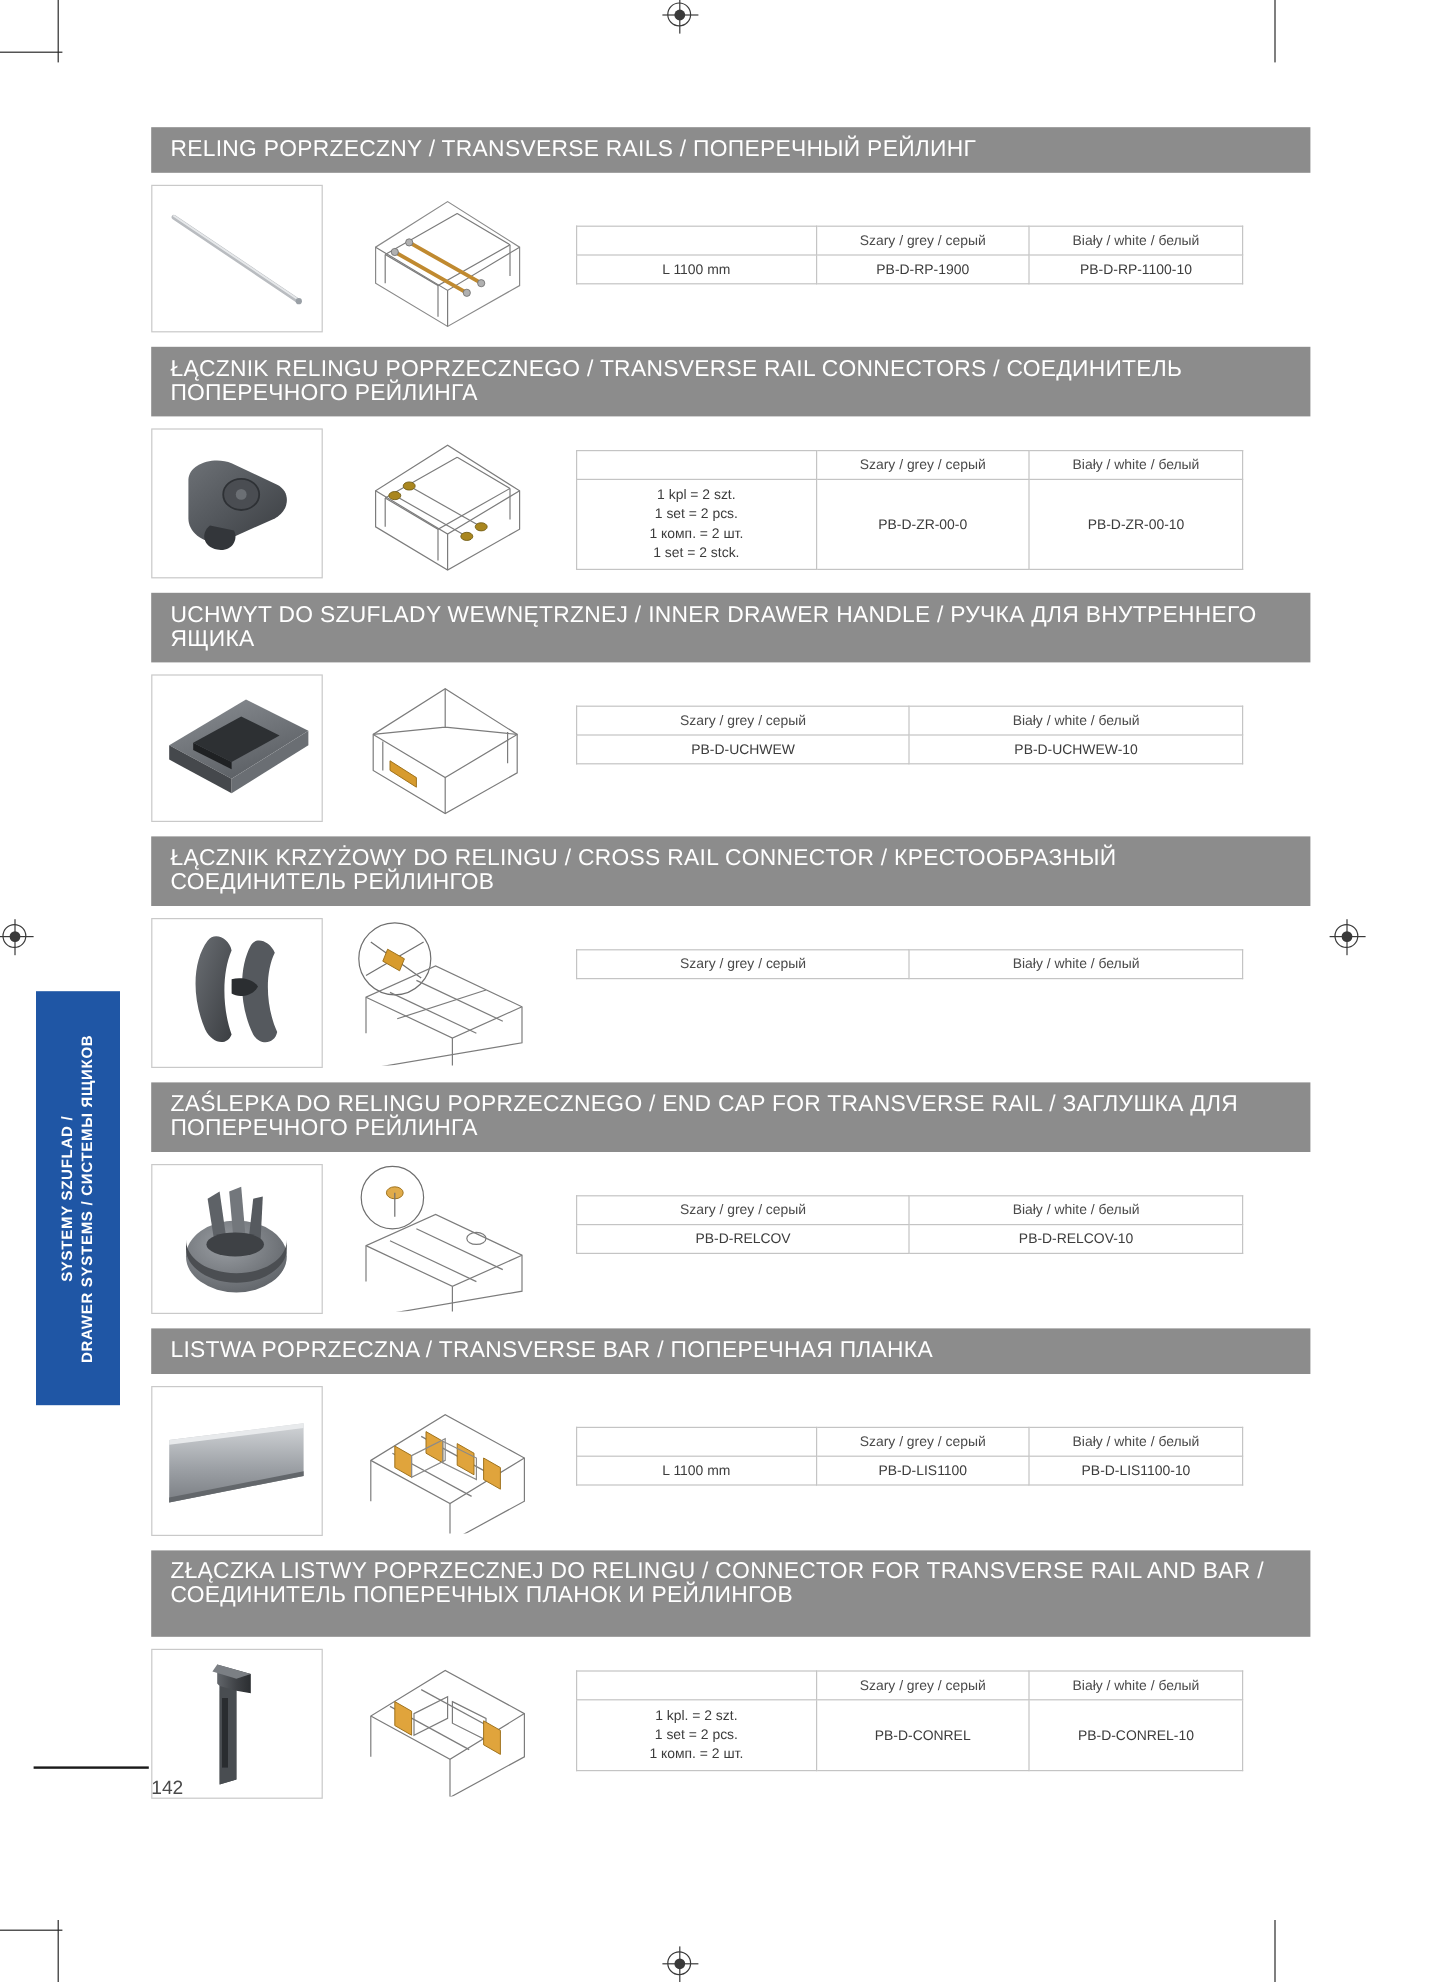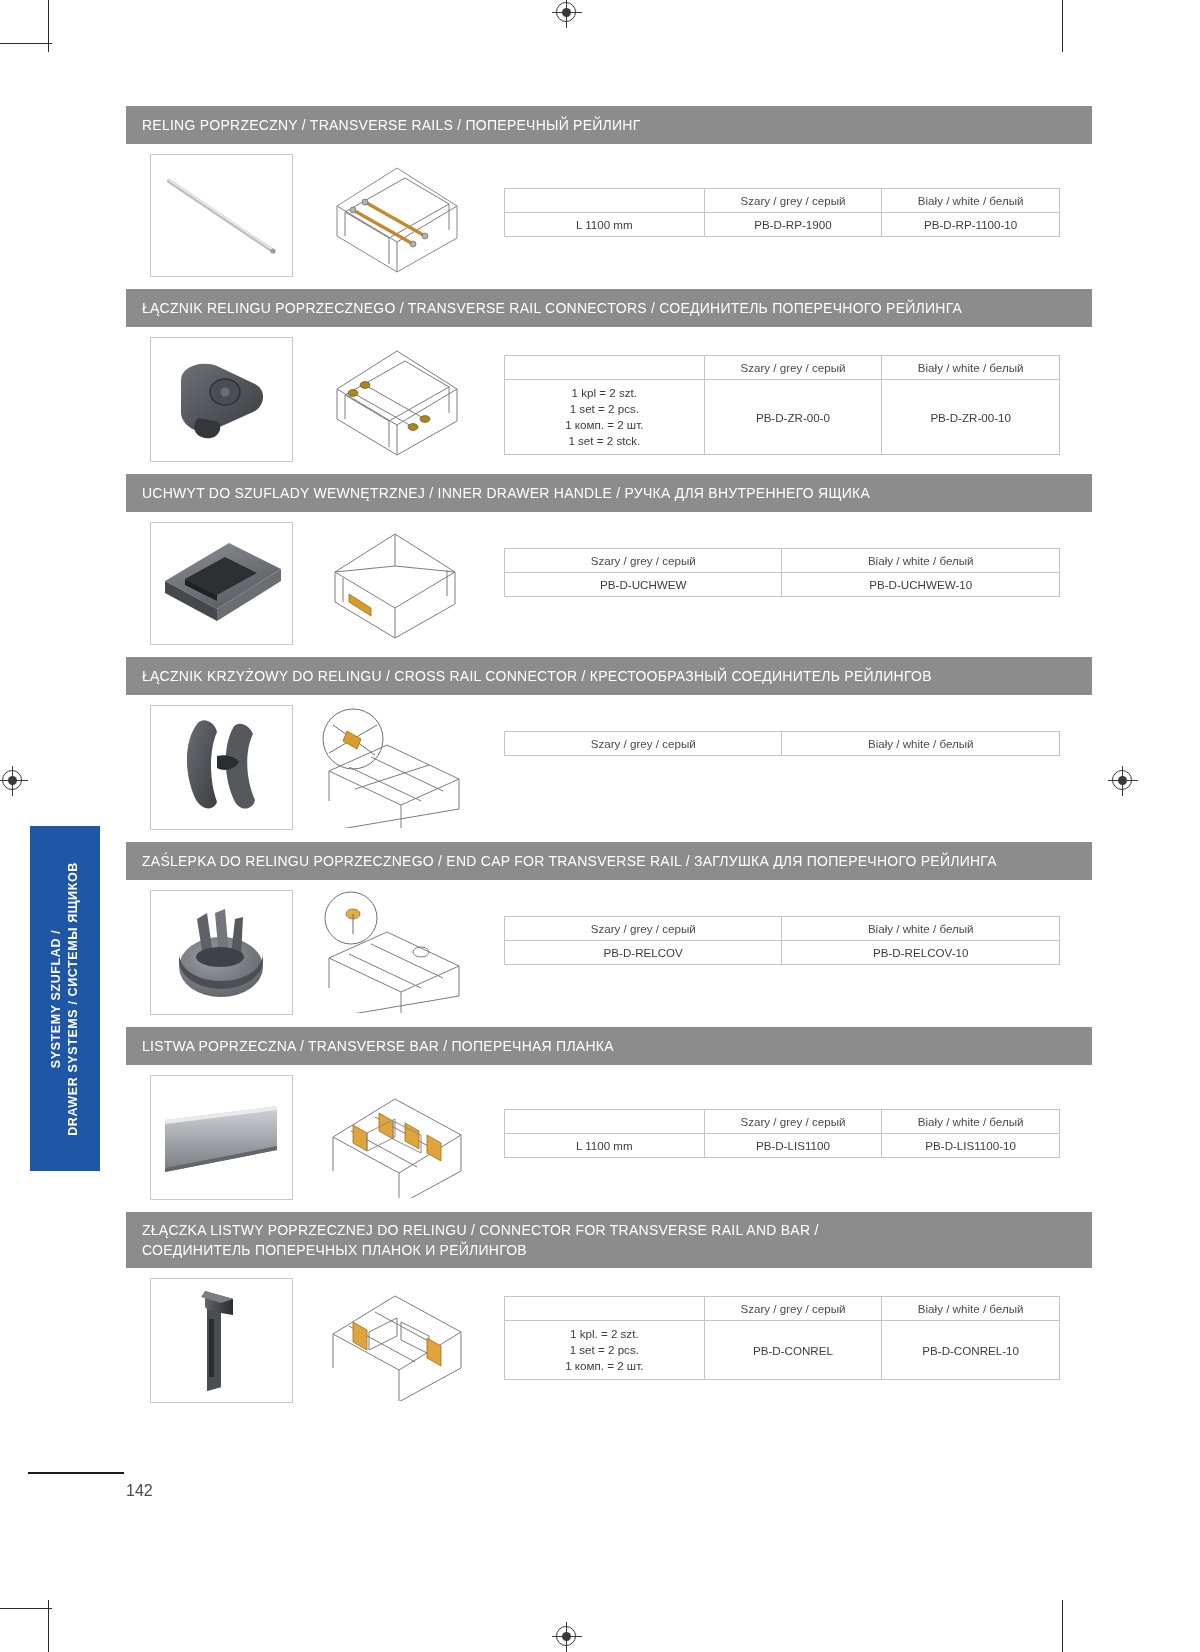--- a/index.html
+++ b/index.html
@@ -47,31 +47,31 @@
   }
 
   
   .content { position: absolute; left: 126px; top: 106px; width: 966px; }
 
   .section { margin-bottom: 12px; }
 
   .sec-head {
     background: #8c8c8c;
     color: #ffffff;
-    font-size: 14px;
+    font-size: 19px;
     letter-spacing: 0.25px;
     padding: 9px 14px 9px 16px;
     line-height: 20px;
     min-height: 38px;
     display: flex; align-items: flex-start;
   }
-  .sec-head.two-line { padding-top: 8px; padding-bottom: 8px; }
+  .sec-head.two-line { padding-top: 8px; padding-bottom: 24px; }
   .sec-head .t { display: block; }
 
-  .sec-body { display: flex; align-items: flex-start; padding-top: 10px; margin-left: 24px; }
+  .sec-body { display: flex; align-items: flex-start; padding-top: 10px; }
 
   .photo-box {
     width: 143px; height: 123px;
     border: 1px solid #c9c9c9;
     background: #ffffff;
     flex: 0 0 143px;
     position: relative; overflow: hidden;
   }
   .photo-box.tall { height: 125px; }
 

